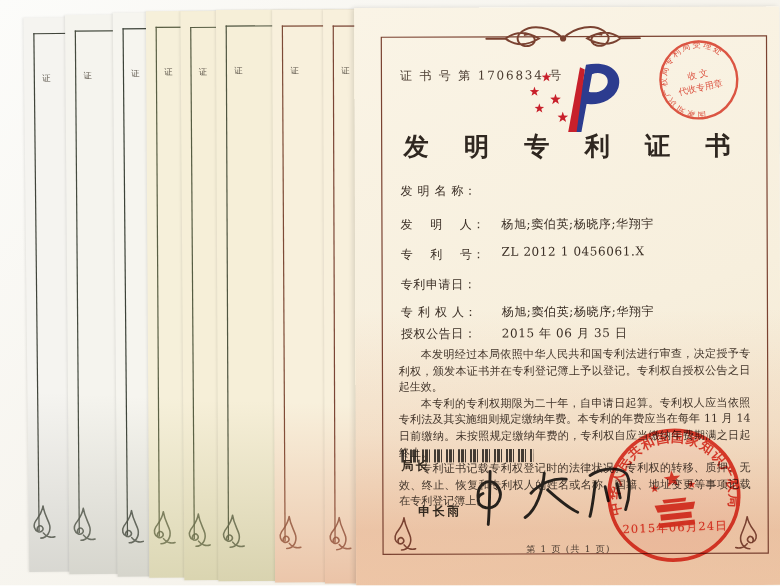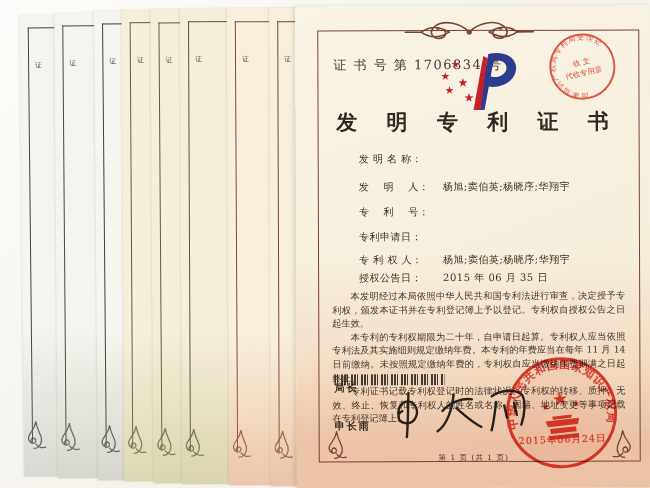--- a/index.html
+++ b/index.html
@@ -24,38 +24,38 @@
     transform:rotate(-.2deg);box-shadow:-2px 0 4px rgba(0,0,0,.12);}
   .cert .shade{position:absolute;left:0;right:0;bottom:0;height:230px;
     background:linear-gradient(to bottom,rgba(226,150,105,0) 0%,rgba(226,150,105,.18) 45%,rgba(222,140,96,.42) 80%,rgba(230,160,118,.5) 100%);}
   .cert-border{position:absolute;left:22px;top:24px;right:10px;bottom:26px;
     border:1.7px solid #7a4231;}
   .top-orn{position:absolute;left:104px;top:12px;width:140px;height:28px;color:#7a4231;}
   .corner{position:absolute;width:30px;height:30px;color:#7a4231;}
   .corner.bl{left:25px;bottom:28px;}
   .corner.br{right:13px;bottom:28px;transform:scaleX(-1);}
 
-  .cert-no{position:absolute;left:38px;top:50px;font-size:13px;color:#4a3b30;letter-spacing:1.5px;}
+  .cert-no{position:absolute;left:38px;top:50px;font-size:10px;color:#4a3b30;letter-spacing:1.5px;}
   .logo{position:absolute;left:138px;top:42px;width:92px;height:68px;}
   .seal-small{position:absolute;left:252px;top:26px;width:70px;height:70px;transform:rotate(-12deg);opacity:.88;}
   .title{position:absolute;left:0;top:102px;width:100%;text-align:center;
     font-size:21px;font-weight:700;color:#2f2720;letter-spacing:11px;text-indent:11px;}
 
   .field{position:absolute;left:38px;right:26px;display:flex;font-size:10px;color:#3b2f26;}
-  .field .lab{width:84px;flex:none;letter-spacing:.5px;margin-left:25px;}
+  .field .lab{width:84px;flex:none;letter-spacing:.5px;}
   .field .val{letter-spacing:.5px;}
 
   .paras{position:absolute;left:36px;right:25px;top:283px;font-size:9.2px;
     line-height:13.6px;color:#41342a;text-align:justify;}
   .paras p{margin:0;text-indent:2em;}
 
   .barcode{position:absolute;left:38px;top:368px;width:110px;height:11px;
     background:repeating-linear-gradient(90deg,#241f1a 0 2px,transparent 2px 3px,#241f1a 3px 4px,transparent 4px 7px,#241f1a 7px 9px,transparent 9px 10px);opacity:.85;}
   .sig-title{position:absolute;left:38px;top:375px;font-size:10px;font-weight:700;color:#33291f;letter-spacing:2px;}
-  .sig-name{position:absolute;left:38px;top:413px;font-size:10px;font-weight:700;color:#33291f;letter-spacing:2px;}
+  .sig-name{position:absolute;left:52px;top:413px;font-size:10px;font-weight:700;color:#33291f;letter-spacing:2px;}
   .sig-script{position:absolute;left:88px;top:378px;width:150px;height:56px;transform:rotate(-3deg);}
   .seal-big{position:absolute;left:206px;top:348px;width:118px;height:118px;
     mix-blend-mode:multiply;opacity:.93;transform:rotate(-6deg);}
   .seal-date{position:absolute;left:196px;top:428px;width:140px;text-align:center;
     font-size:9.5px;color:#d22f1f;letter-spacing:1px;transform:rotate(-2deg);
     text-shadow:0 0 1px rgba(210,47,31,.4);}
   .footer{position:absolute;left:0;top:447px;width:100%;text-align:center;
     font-size:7.5px;color:#4a3b30;letter-spacing:1px;}
 </style>
 </head>
@@ -186,20 +186,21 @@
 
     <div class="field" style="top:146px">
       <span class="lab">发 明 名 称：</span>
     </div>
     <div class="field" style="top:174px">
       <span class="lab">发　 明　 人：</span>
       <span class="val">杨旭;窦伯英;杨晓序;华翔宇</span>
     </div>
     <div class="field" style="top:199px">
       <span class="lab">专　 利　 号：</span>
+      <span class="val">ZL 2012 1 0456061.X</span>
     </div>
     <div class="field" style="top:224px">
       <span class="lab">专利申请日：</span>
     </div>
     <div class="field" style="top:247px">
       <span class="lab">专 利 权 人：</span>
       <span class="val">杨旭;窦伯英;杨晓序;华翔宇</span>
     </div>
     <div class="field" style="top:265px">
       <span class="lab">授权公告日：</span>

